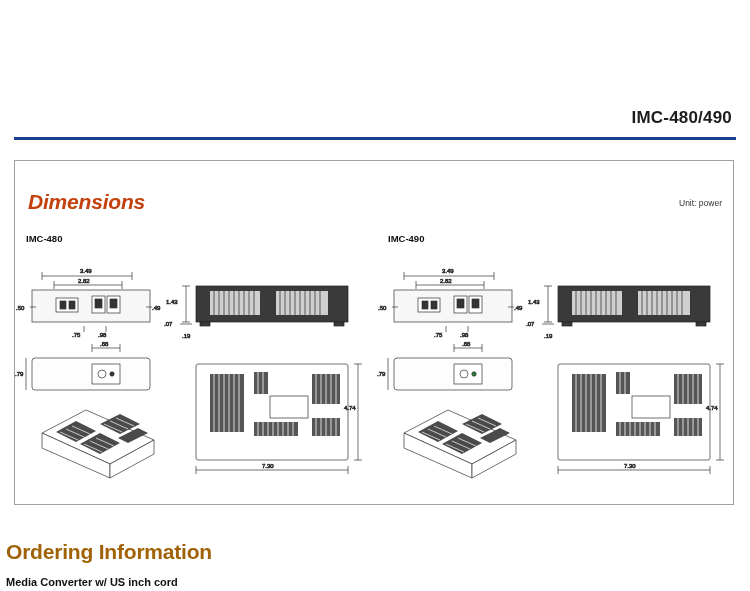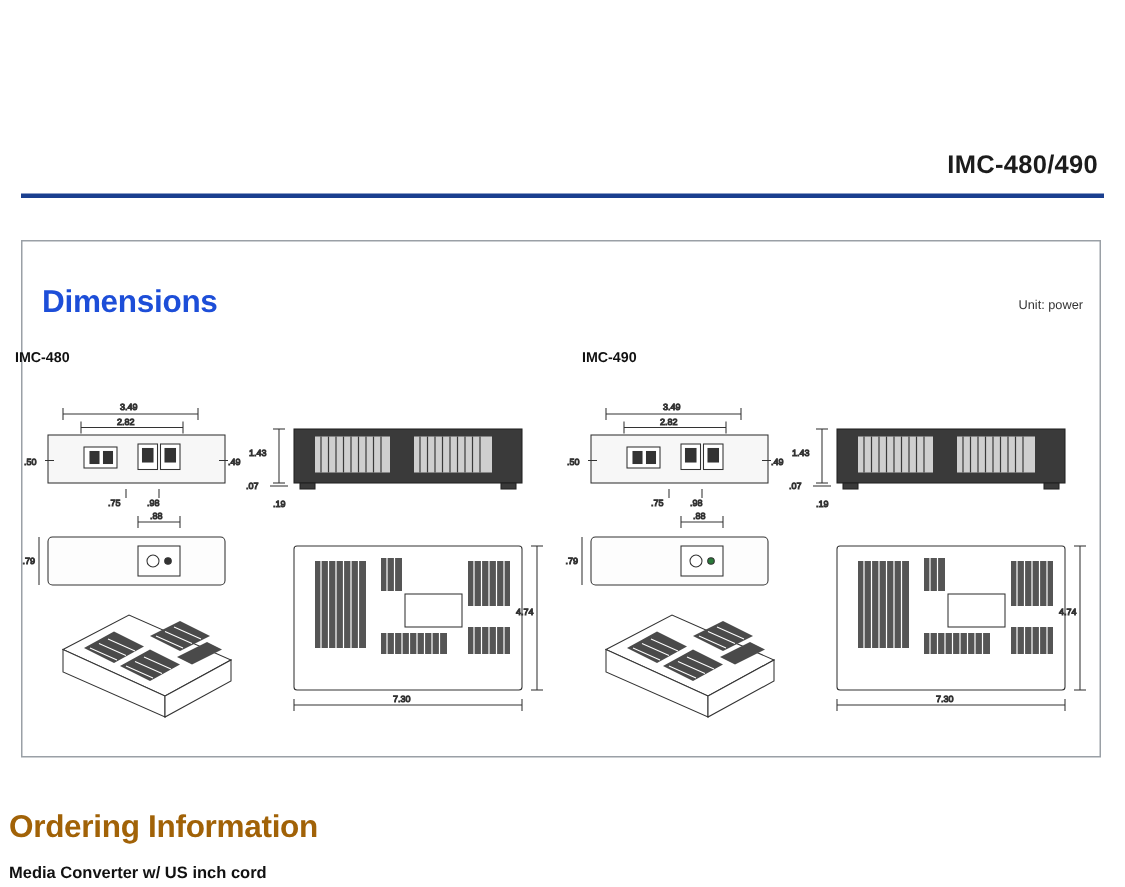--- a/index.html
+++ b/index.html
@@ -13,21 +13,21 @@
     position: relative;
     font-family: "Liberation Sans", sans-serif;
     color: #000;
     overflow: hidden;
   }
 
   
   .page-header {
     position: absolute;
     left: 0;
-    top: 100px;
+    top: 108px;
     width: 750px;
     height: 38px;
   }
   .header-title {
     position: absolute;
     right: 18px;
     top: 0px;
     font-size: 17px;
     font-weight: bold;
     color: #1c1c1c;
@@ -52,37 +52,38 @@
     border: 1px solid #9aa0a6;
     box-sizing: border-box;
     background: #fff;
   }
   .section-title {
     position: absolute;
     left: 28px;
     top: 190px;
     font-size: 21px;
     font-weight: bold;
-    color: #1d4ed8;
+    color: #c2410c;
     letter-spacing: -0.2px;
+    font-style: italic;
   }
   .unit-label {
     position: absolute;
     right: 28px;
     top: 198px;
     font-size: 8.5px;
     color: #333;
   }
   .model-label {
     position: absolute;
     font-size: 9.5px;
     font-weight: bold;
     color: #111;
   }
-  #model-480 { left: 10px; top: 233px; text-align: right; }
+  #model-480 { left: 26px; top: 233px; text-align: right; }
   #model-490 { left: 388px; top: 233px; }
 
   
   .order-title {
     position: absolute;
     left: 6px;
     top: 540px;
     font-size: 21px;
     font-weight: bold;
     color: #a16207;

